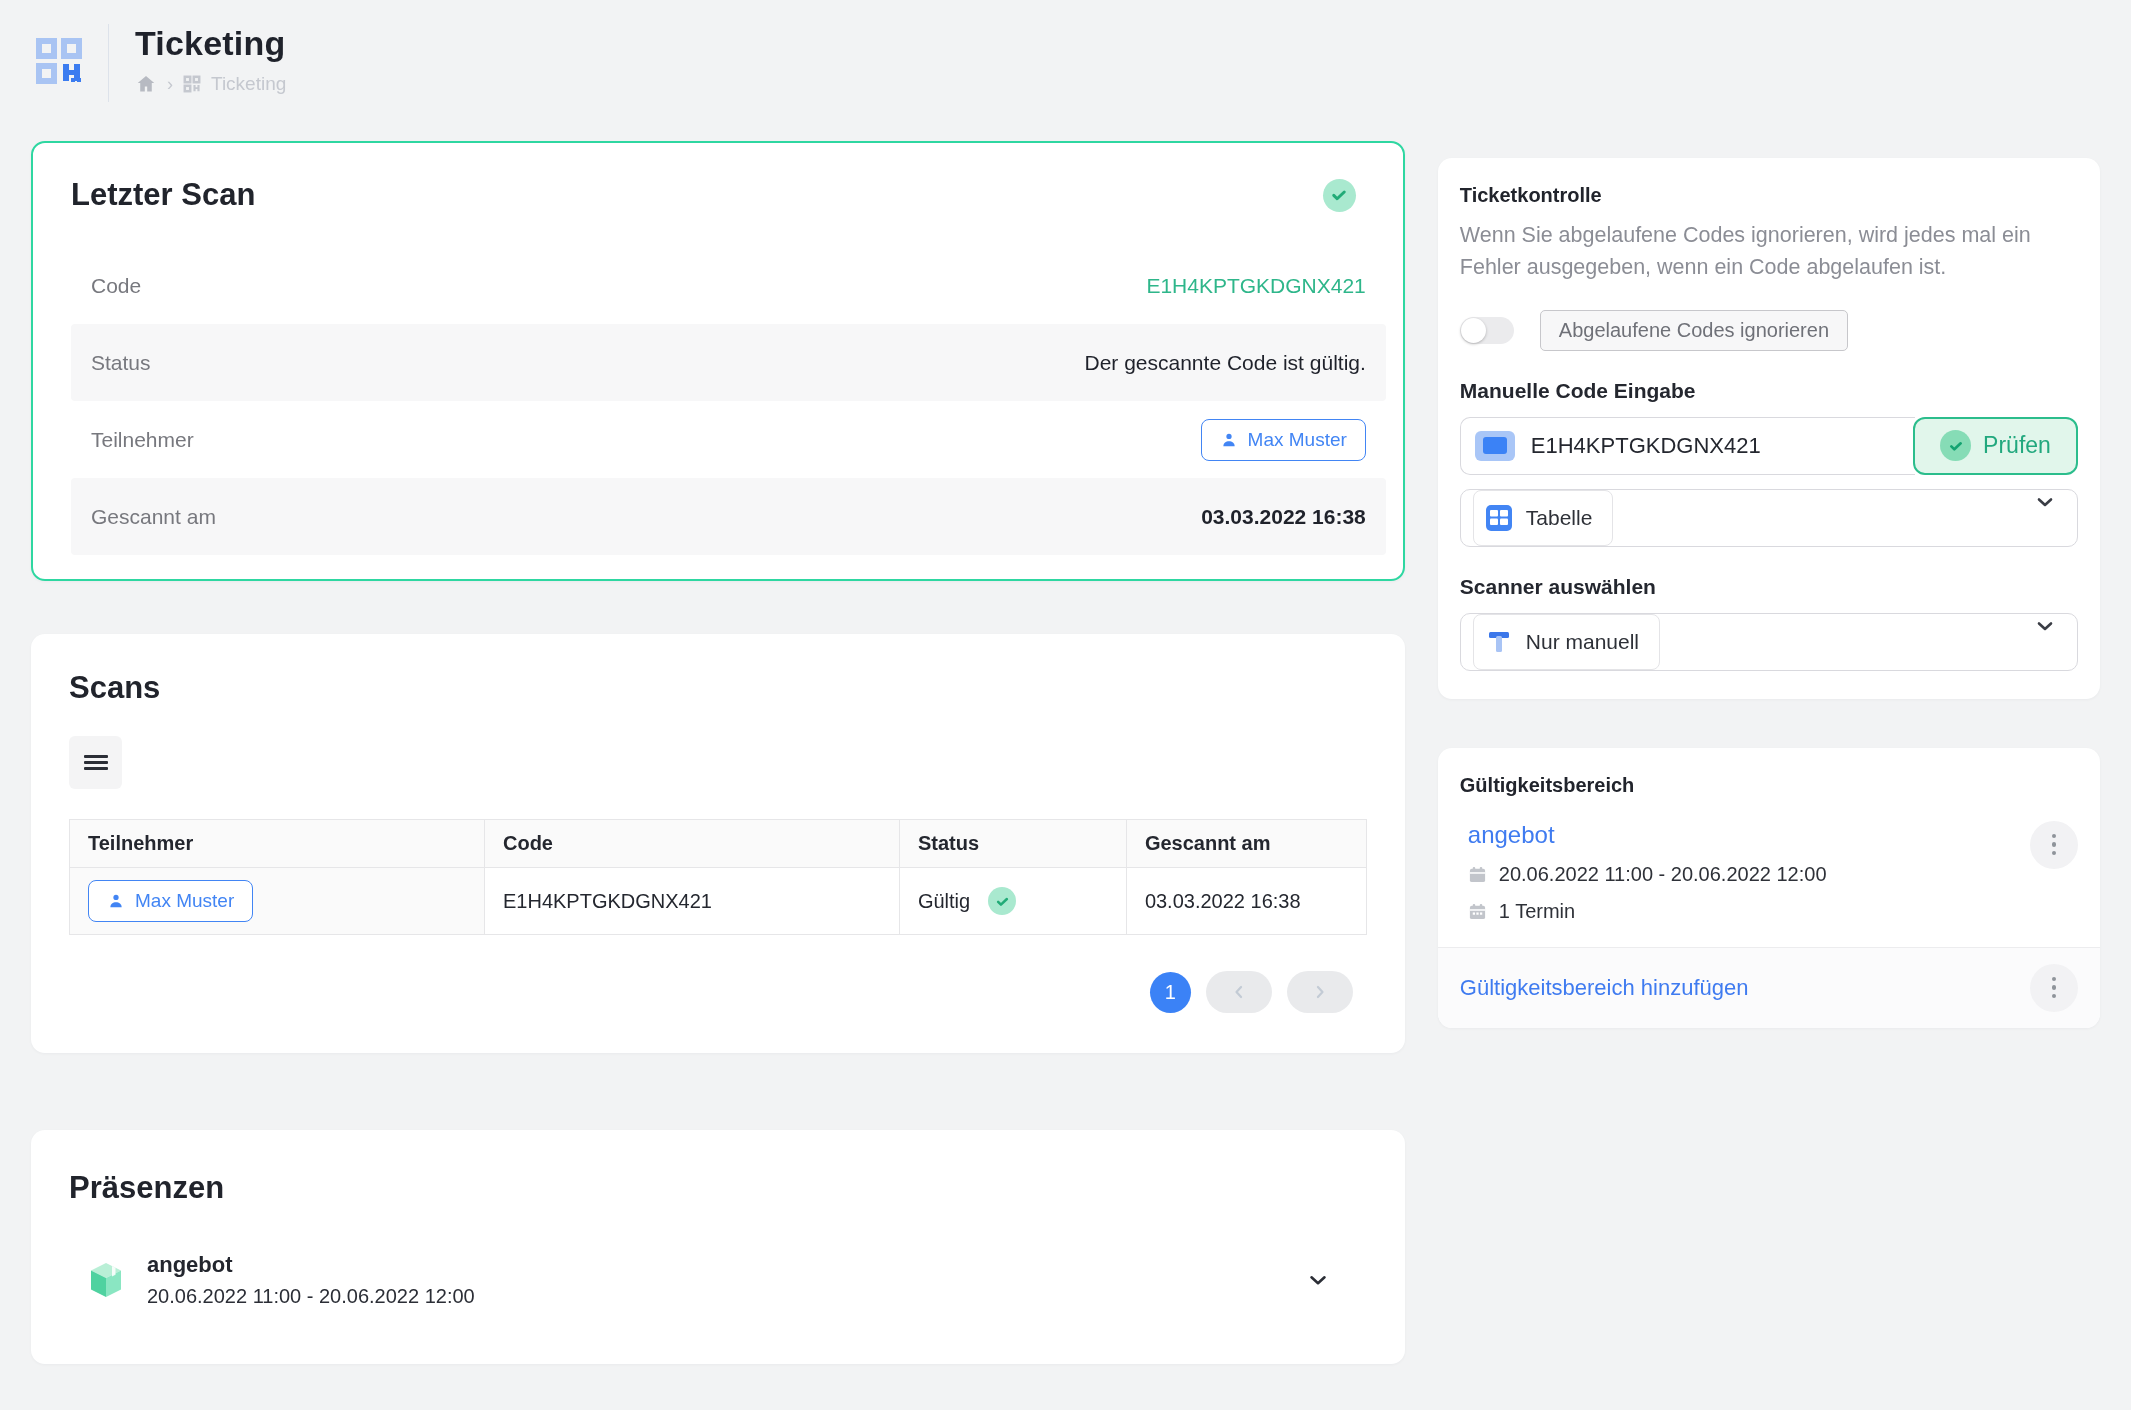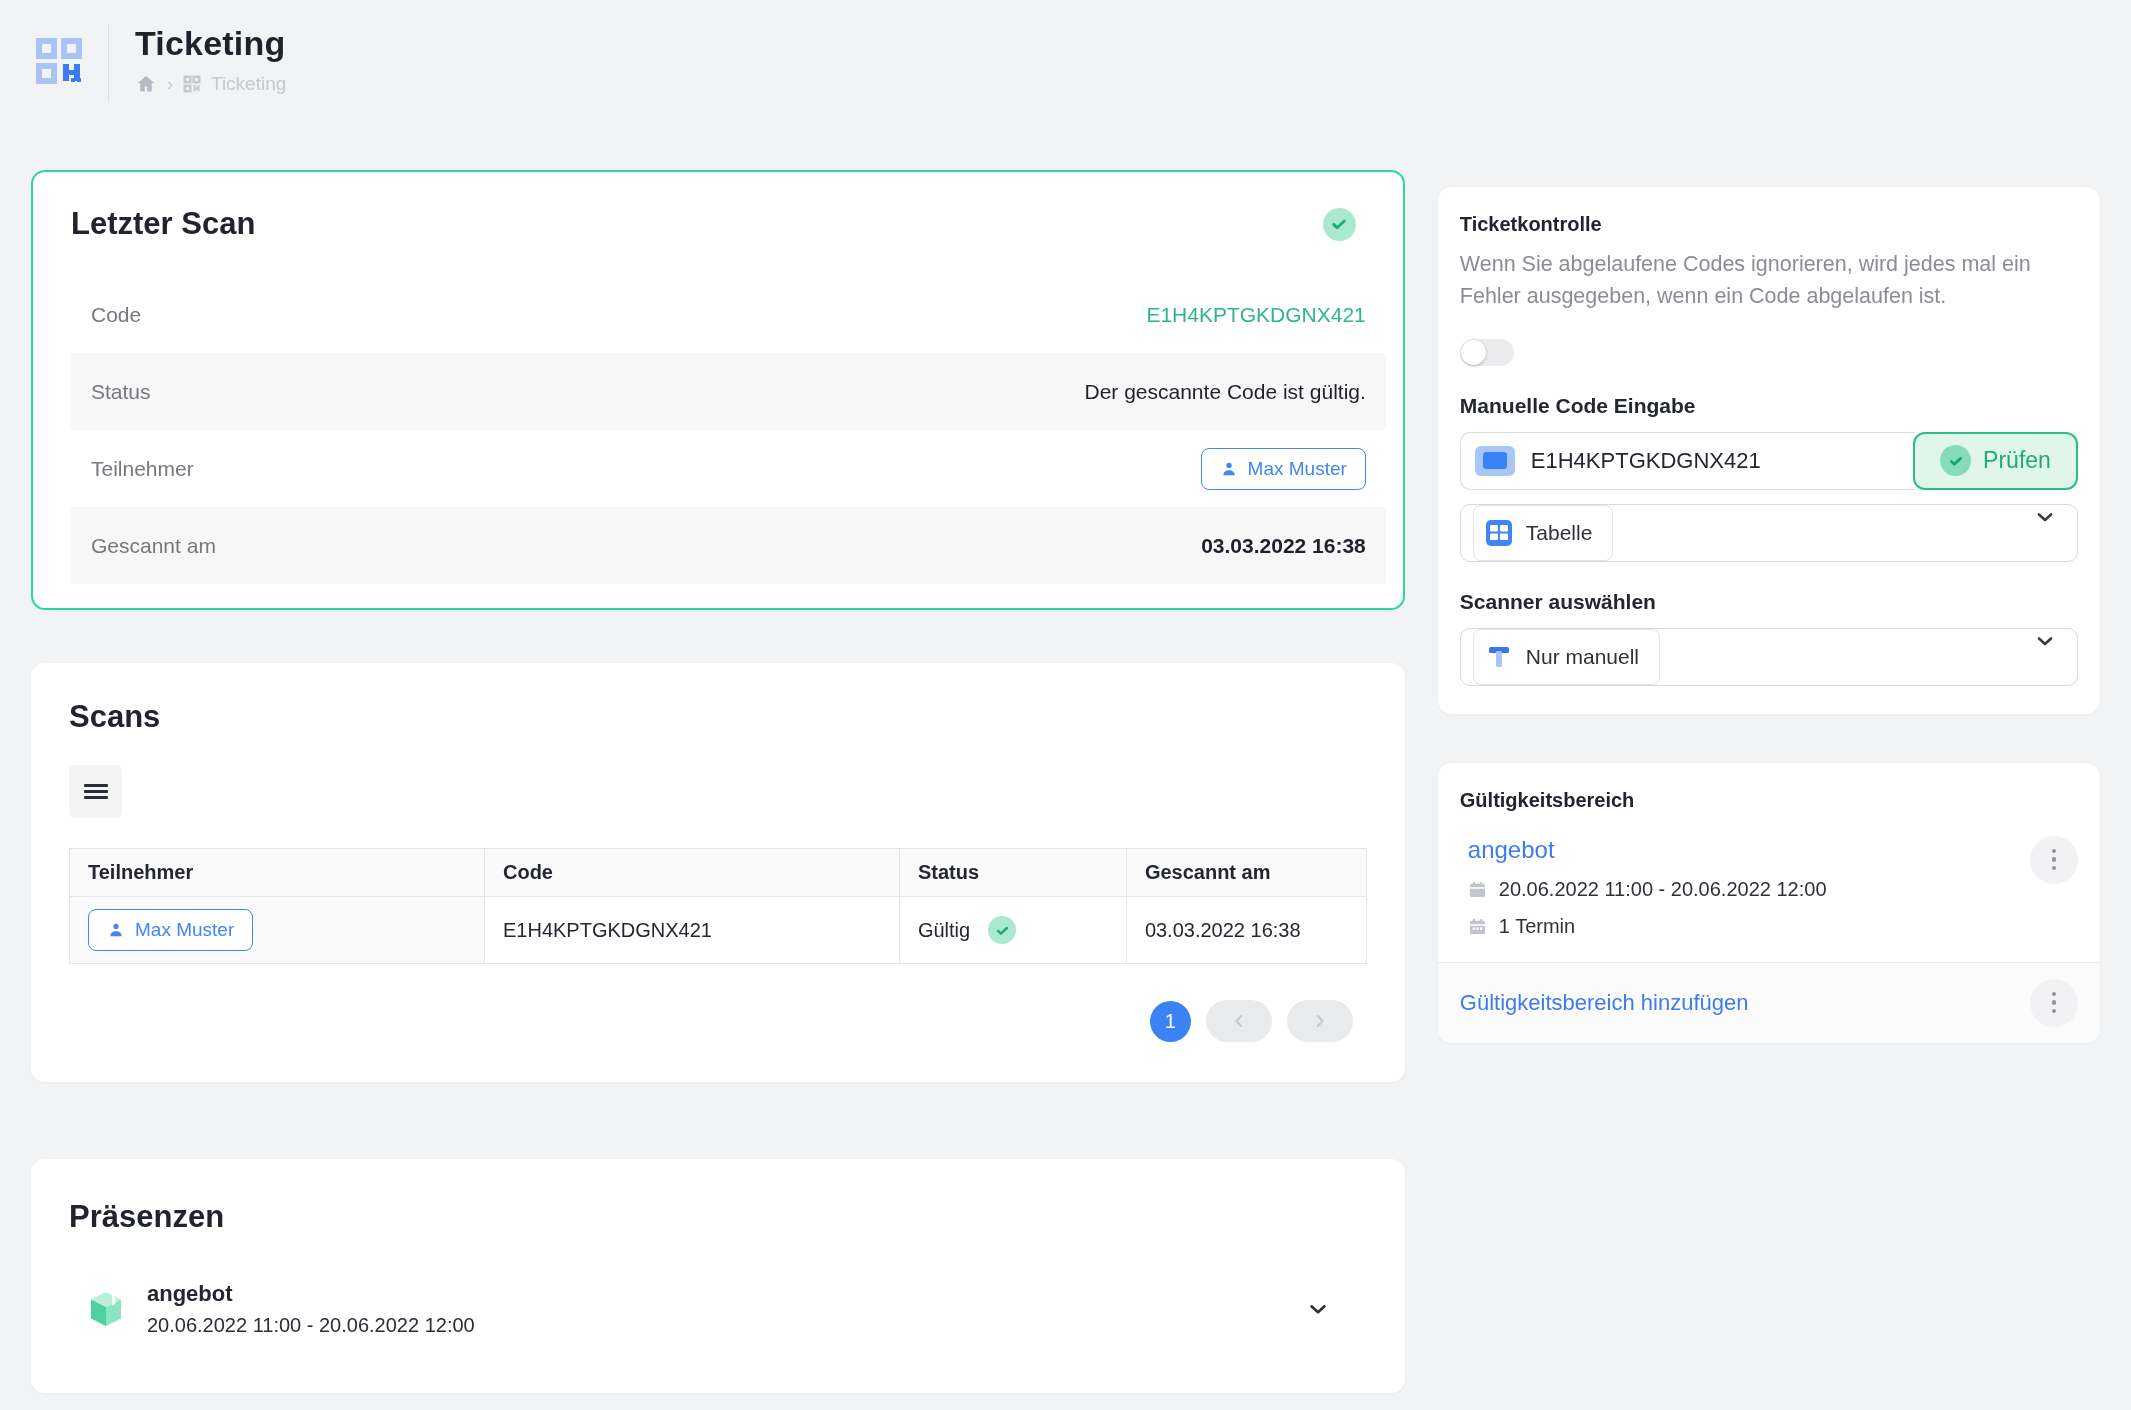--- a/index.html
+++ b/index.html
@@ -1,19 +1,19 @@
 <!DOCTYPE html>
 <html><head>
 <meta charset="utf-8">
 <style>
   * { margin:0; padding:0; box-sizing:border-box; }
   html,body { width:2131px; height:1410px; background:#f2f3f4; font-family:"Liberation Sans","DejaVu Sans",sans-serif; color:#23262e; overflow:hidden; }
 
   
-  .page-header { display:flex; align-items:flex-start; padding:24px 0 0 34px; height:170px; }
+  .page-header { display:flex; align-items:flex-start; padding:24px 0 0 34px; height:141px; }
   .app-icon { width:50px; height:50px; margin-top:12px; }
   .header-divider { width:1px; background:#dde2ea; height:78px; margin:0 26px 0 24px; }
   .header-text .page-title { font-size:34px; font-weight:600; color:#1f222b; letter-spacing:.2px; }
   .breadcrumb { display:flex; align-items:center; gap:10px; margin-top:10px; color:#c5c8cf; font-size:19px; }
   .breadcrumb .crumb-sep { color:#c5c8cf; font-size:18px; }
 
   
   .main { display:flex; padding:0 31px; gap:33px; align-items:flex-start; }
   .col-left { width:1390px; }
   .col-right { width:670px; margin-top:17px; }
@@ -247,20 +247,21 @@
   <div class="col-right">
 
     <section class="card card-ticketkontrolle">
       <h3 class="side-title">Ticketkontrolle</h3>
       <p class="tk-desc">Wenn Sie abgelaufene Codes ignorieren, wird jedes mal ein Fehler ausgegeben, wenn ein Code abgelaufen ist.</p>
 
       <div class="tk-toggle-row">
         <div class="toggle">
             <span class="knob"></span>
           </div>
+        <button class="ignore-btn">Abgelaufene Codes ignorieren</button>
       </div>
 
       <div class="field-label">Manuelle Code Eingabe</div>
       <div class="code-input-row">
         <div class="code-input-wrap">
           <span class="ticket-icon">
               <span class="inner"></span>
             </span>
           <input class="code-input" type="text" value="E1H4KPTGKDGNX421" style="">
         </div>

